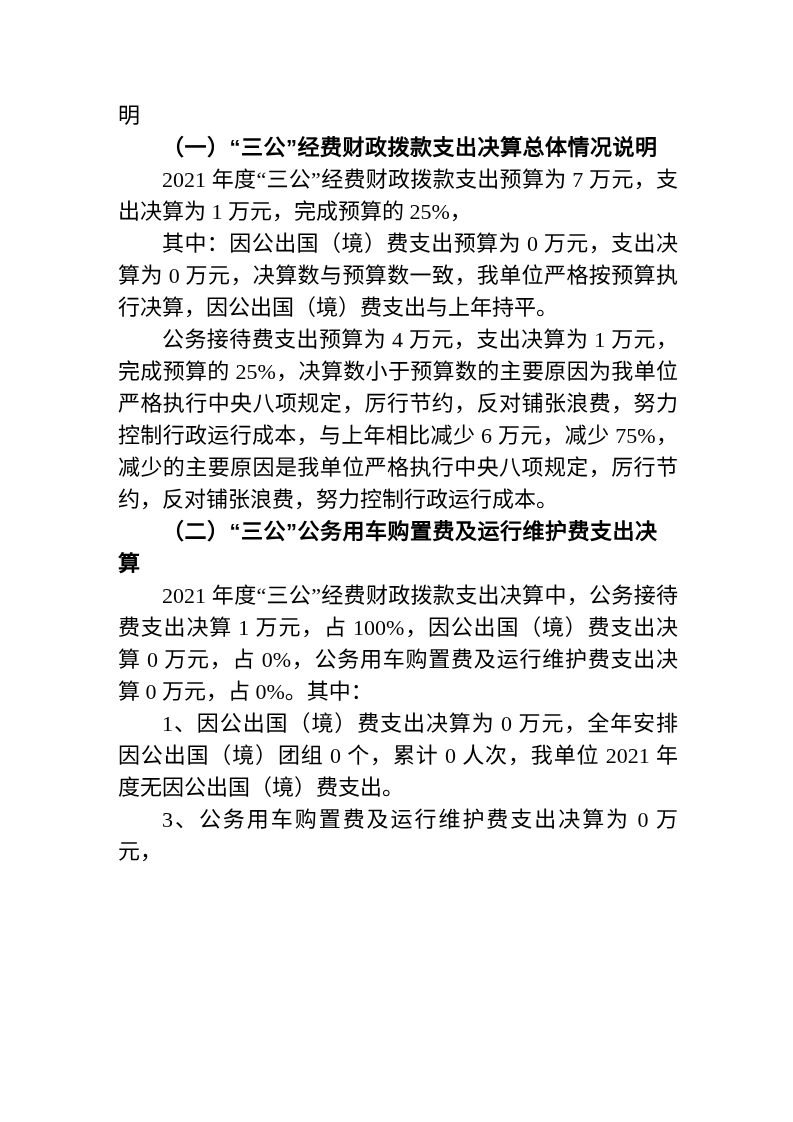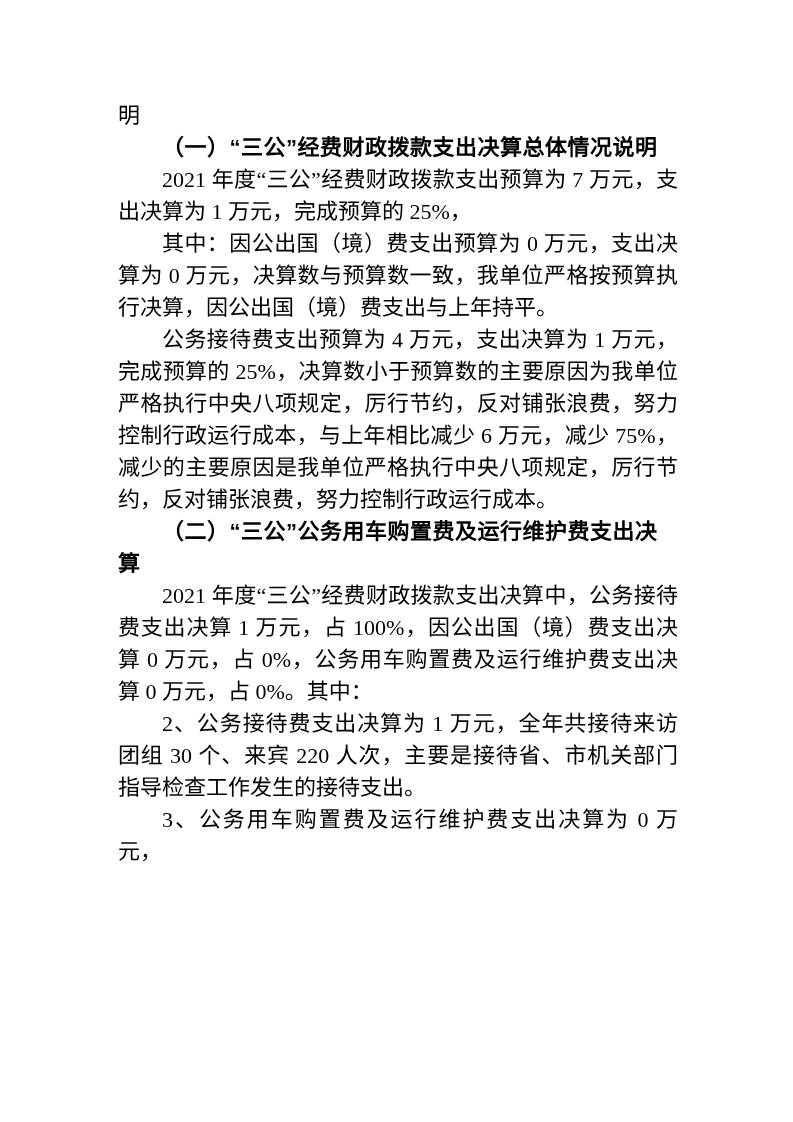--- a/index.html
+++ b/index.html
@@ -51,16 +51,16 @@
 
 <div class="page">
   <div class="text-column">
     <p class="para orphan">明</p>
     <p class="para heading indent">（一）“三公”经费财政拨款支出决算总体情况说明</p>
     <p class="para indent">2021 年度“三公”经费财政拨款支出预算为 7 万元，支出决算为 1 万元，完成预算的 25%，</p>
     <p class="para indent">其中：因公出国（境）费支出预算为 0 万元，支出决算为 0 万元，决算数与预算数一致，我单位严格按预算执行决算，因公出国（境）费支出与上年持平。</p>
     <p class="para indent">公务接待费支出预算为 4 万元，支出决算为 1 万元，完成预算的 25%，决算数小于预算数的主要原因为我单位严格执行中央八项规定，厉行节约，反对铺张浪费，努力控制行政运行成本，与上年相比减少 6 万元，减少 75%，减少的主要原因是我单位严格执行中央八项规定，厉行节约，反对铺张浪费，努力控制行政运行成本。</p>
     <p class="para heading indent">（二）“三公”公务用车购置费及运行维护费支出决算</p>
     <p class="para indent">2021 年度“三公”经费财政拨款支出决算中，公务接待费支出决算 1 万元，占 100%，因公出国（境）费支出决算 0 万元，占 0%，公务用车购置费及运行维护费支出决算 0 万元，占 0%。其中：</p>
-    <p class="para indent">2、公务接待费支出决算为 1 万元，全年共接待来访团组 30 个、来宾 220 人次，主要是接待省、市机关部门指导检查工作发生的接待支出。</p>
+    <p class="para indent">1、因公出国（境）费支出决算为 0 万元，全年安排因公出国（境）团组 0 个，累计 0 人次，我单位 2021 年度无因公出国（境）费支出。</p>
     <p class="para indent">3、公务用车购置费及运行维护费支出决算为 0 万元，</p>
   </div>
 </div>
 
 </body></html>

